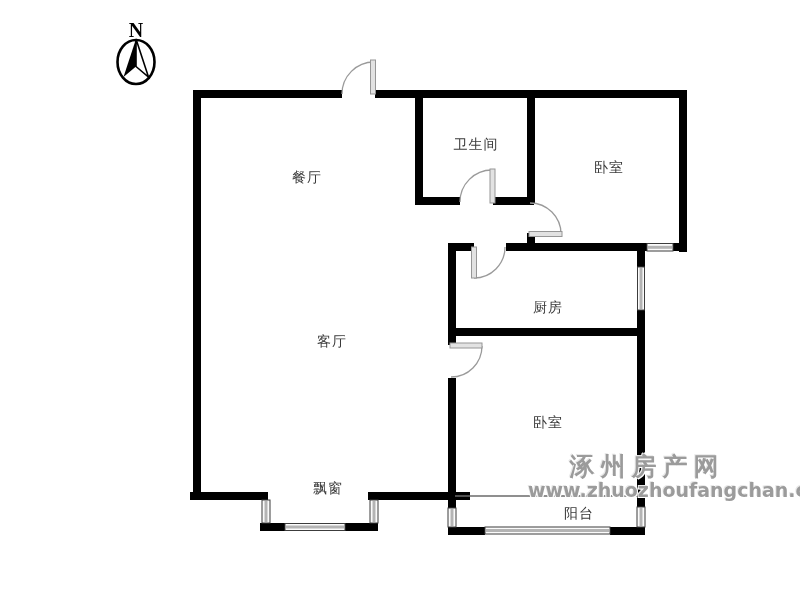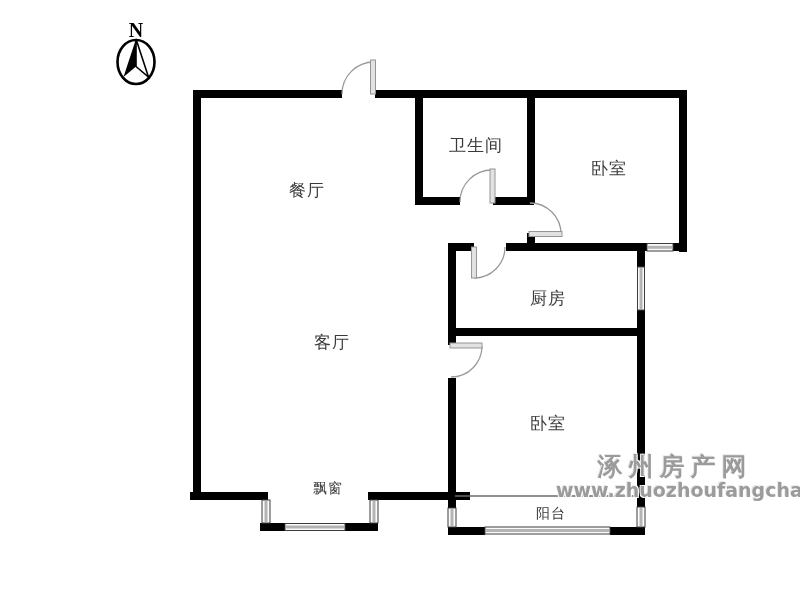--- a/index.html
+++ b/index.html
@@ -3,25 +3,25 @@
 <meta charset="utf-8">
 <style>
   html,body{margin:0;padding:0;background:#fff;}
   .canvas{
     position:relative;width:800px;height:600px;background:#fff;overflow:hidden;
     font-family:"DejaVu Sans","Liberation Sans",sans-serif;
   }
   .canvas svg{position:absolute;left:0;top:0;}
   .room-label{
     position:absolute;transform:translate(-50%,-50%);
-    font-size:17px;color:#3a3a3a;letter-spacing:1px;white-space:nowrap;
+    font-size:14px;color:#3a3a3a;letter-spacing:1px;white-space:nowrap;
   }
   .room-label.small{font-size:14px;}
   .watermark{
-    position:absolute;left:556px;top:454px;width:238px;text-align:center;
+    position:absolute;left:528px;top:454px;width:238px;text-align:center;
     color:#9b9b9b;font-weight:bold;line-height:1.05;z-index:5;
     font-family:"DejaVu Sans","Liberation Sans",sans-serif;
   }
   .watermark .wm-name{
     font-size:25px;letter-spacing:6px;
     text-shadow:1px 1px 0 #ffffff,-1px -1px 0 #e8e8e8,1px -1px 0 #ffffff,-1px 1px 0 #ffffff;
   }
   .watermark .wm-url{
     font-size:19px;letter-spacing:0px;margin-top:1px;
     text-shadow:1px 1px 0 #ffffff,-1px -1px 0 #e8e8e8,1px -1px 0 #ffffff,-1px 1px 0 #ffffff;
@@ -135,27 +135,27 @@
         <path class="door-arc" d="M530,203 A31,31 0 0 1 561,234"></path>
         <rect class="door-leaf" x="529" y="231.5" width="33" height="5"></rect>
       </g>
       <g>
         <path class="door-arc" d="M482,346 A31,31 0 0 1 451,377"></path>
         <rect class="door-leaf" x="450" y="343" width="32" height="5"></rect>
       </g>
     </g>
   </svg>
 
-  <div class="room-label" style="left:307px;top:190px">餐厅</div>
+  <div class="room-label" style="left:307px;top:178px">餐厅</div>
   <div class="room-label" style="left:476px;top:145px">卫生间</div>
   <div class="room-label" style="left:609px;top:168px">卧室</div>
-  <div class="room-label" style="left:548px;top:298px">厨房</div>
+  <div class="room-label" style="left:548px;top:308px">厨房</div>
   <div class="room-label" style="left:332px;top:342px">客厅</div>
   <div class="room-label" style="left:548px;top:423px">卧室</div>
   <div class="room-label small" style="left:328px;top:489px">飘窗</div>
-  <div class="room-label small" style="left:551px;top:514px">阳台</div>
+  <div class="room-label small" style="left:579px;top:514px">阳台</div>
 
   <div class="watermark">
     <div class="wm-name">涿州房产网</div>
     <div class="wm-url">www.zhuozhoufangchan.com</div>
   </div>
 
 </div>
 
 </body></html>

